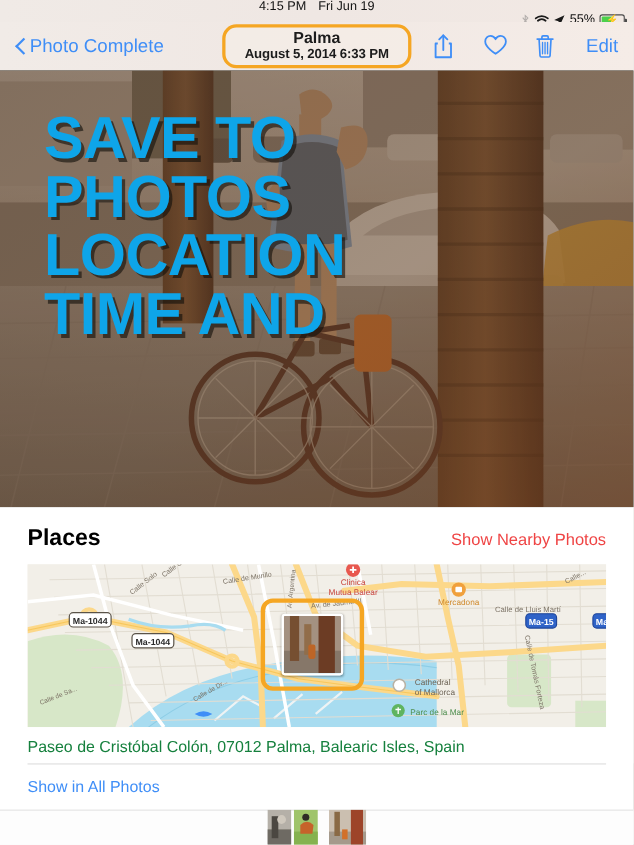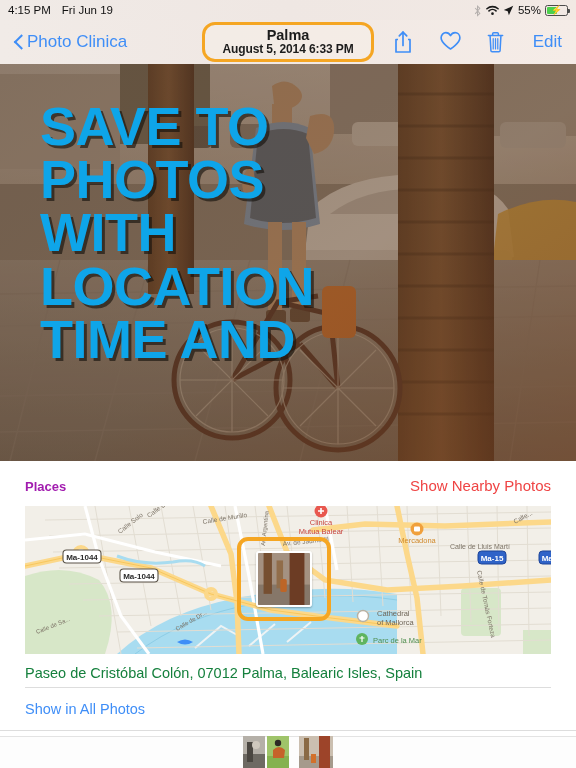--- a/index.html
+++ b/index.html
@@ -14,20 +14,21 @@
   .status-bar {
     position: relative;
     height: 20px;
     background: linear-gradient(to right, #f0eae6 0%, #efe7e3 50%, #f2e9e4 100%);
     display: flex;
     align-items: center;
     padding: 0 8px;
     font-size: 11.5px;
     color: #111;
     font-weight: 400;
+    flex-direction: column;
   }
   .sb-left { display: flex; align-items: center; gap: 11px; }
   .sb-right { margin-left: auto; display: flex; align-items: center; gap: 4px; }
   .sb-time { letter-spacing: 0; }
   .sb-date { }
   .icon-bt { width: 9px; height: 11px; opacity: .45; }
   .icon-wifi { width: 13px; height: 11px; }
   .icon-loc { width: 11px; height: 11px; }
   .sb-batt-pct { font-size: 11.5px; }
   .batt {
@@ -112,21 +113,21 @@
     -webkit-text-stroke: 0px;
   }
   .photo-overlay-text div { white-space: nowrap; }
 
   
   .places-wrap { background: #fff; padding: 0 25px; }
   .places-head {
     display: flex; align-items: baseline;
     padding-top: 16px; padding-bottom: 12px;
   }
-  .places-title { font-size: 13px; font-weight: 700; color: #a21caf; }
+  .places-title { font-size: 21px; font-weight: 700; color: #000000; }
   .nearby-link { margin-left: auto; font-size: 15px; color: #ef4444; cursor: pointer; }
 
   .map-box {
     position: relative;
     height: 148px;
     overflow: hidden;
     background: #f2efe9;
   }
   .map-svg { position:absolute; inset:0; width:100%; height:100%; display:block; }
 
@@ -202,21 +203,21 @@
     <span class="batt">
       <span class="batt-fill" id="batt-fill" style="width: 55%;"></span>
       <span class="batt-bolt">⚡</span>
     </span>
   </div>
 </div>
 
 <div class="nav-bar">
   <div class="nav-back">
     <span class="chev"></span>
-    <span>Photo Clinica</span>
+    <span>Photo Complete</span>
   </div>
 
   <div class="nav-title-wrap">
     <div class="nav-title">
       <div class="t1">Palma</div>
       <div class="t2">August 5, 2014  6:33 PM</div>
     </div>
   </div>
 
   <div class="nav-actions">
@@ -326,21 +327,20 @@
 
     <rect x="322" y="222" width="34" height="52" rx="6" fill="#d2702a"></rect>
 
     <rect width="576" height="397" fill="url(#warm)"></rect>
     <rect width="576" height="397" fill="#3a2a1c" opacity=".18"></rect>
   </svg>
 
   <div class="photo-overlay-text">
     <div>SAVE TO</div>
     <div>PHOTOS</div>
-    <div>WITH</div>
     <div>LOCATION</div>
     <div>TIME AND</div>
   </div>
 </div>
 
 <div class="places-wrap">
   <div class="places-head">
     <span class="places-title">Places</span>
     <span class="nearby-link">Show Nearby Photos</span>
   </div>

